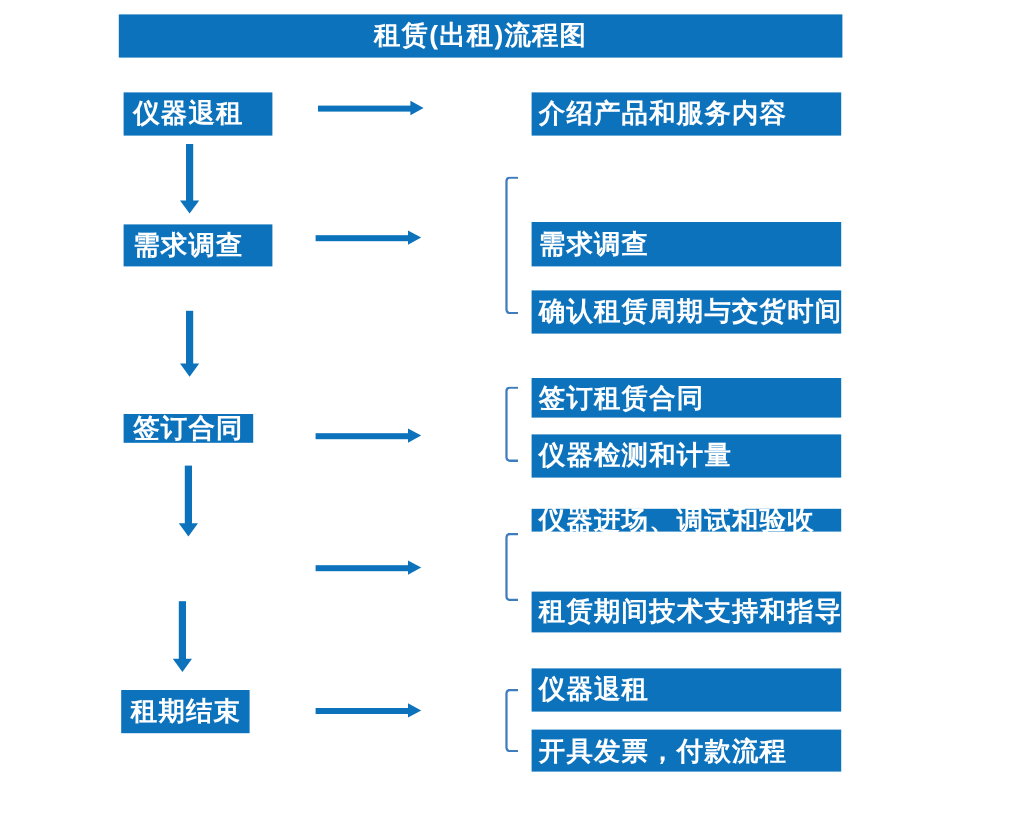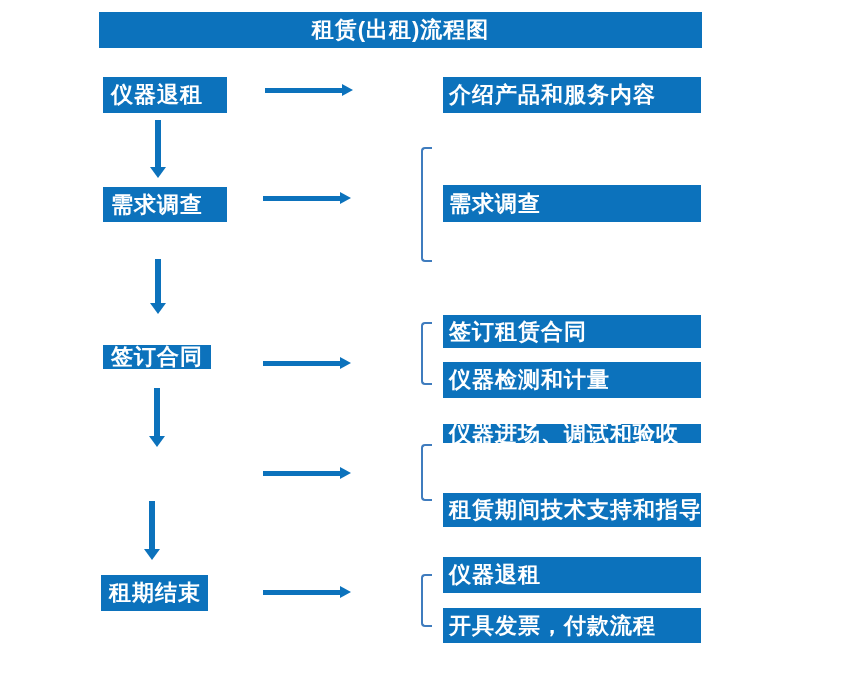--- a/index.html
+++ b/index.html
@@ -146,20 +146,23 @@
   <div class="bracket" style="top:322px; height:63px;"></div>
   <div class="bracket" style="top:444px; height:57px;"></div>
   <div class="bracket" style="top:574px; height:53px;"></div>
 
   <div class="detail" style="top:77px;  height:36px;">
     <span>介绍产品和服务内容</span>
   </div>
   <div class="detail" style="top:185px; height:37px;">
     <span>需求调查</span>
   </div>
+  <div class="detail" style="top:242px; height:36px;">
+    <span>确认租赁周期与交货时间</span>
+  </div>
   <div class="detail" style="top:315px; height:33px;">
     <span>签订租赁合同</span>
   </div>
   <div class="detail" style="top:362px; height:36px;text-align:center;">
     <span>仪器检测和计量</span>
   </div>
   <div class="detail" style="top:424px; height:19px;">
     <span>仪器进场、调试和验收</span>
   </div>
   <div class="detail" style="top:493px; height:34px;">

